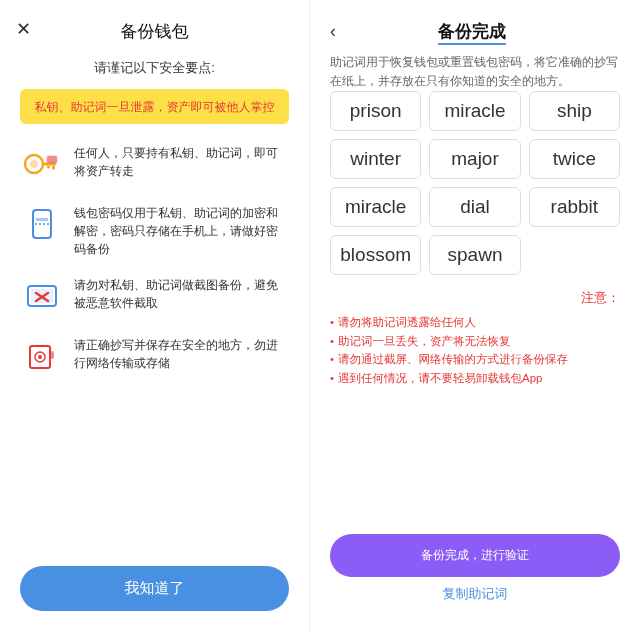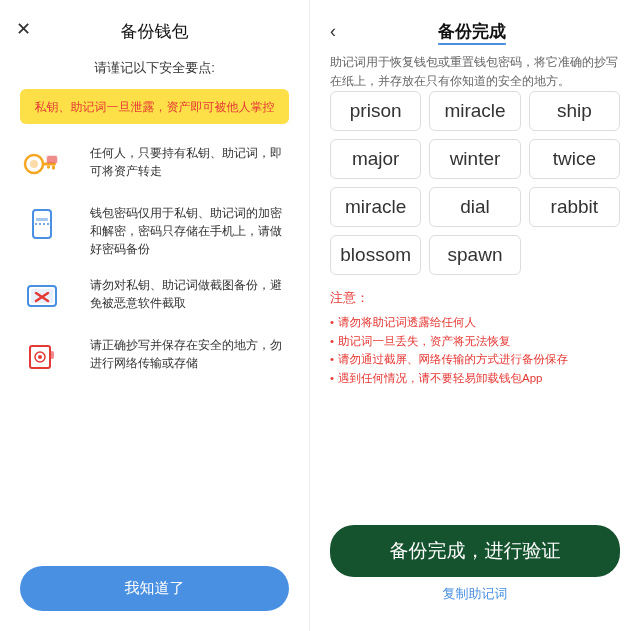--- a/index.html
+++ b/index.html
@@ -62,21 +62,21 @@
       text-align: center;
     }
     .warning-box span {
       color: #e53935;
       font-size: 12px;
     }
     .tip-item {
       display: flex;
       align-items: flex-start;
       margin-bottom: 16px;
-      gap: 26px;
+      gap: 10px;
       justify-content: space-between;
     }
     .tip-icon {
       width: 44px;
       height: 44px;
       flex-shrink: 0;
       display: flex;
       align-items: center;
       justify-content: center;
       font-size: 24px;
@@ -143,20 +143,21 @@
     .mnemonic-word {
       border: 1px solid #ddd;
       border-radius: 6px;
       padding: 8px 4px;
       text-align: center;
       font-size: 19px;
       color: #333;
       background: #fff;
     }
     .notice-section {
+      text-align: right;
     }
     .notice-title {
       font-size: 13px;
       color: #e53935;
       font-weight: 500;
       margin-bottom: 6px;
     }
     .notice-item {
       font-size: 11.5px;
       color: #e53935;
@@ -164,27 +165,27 @@
       display: flex;
       align-items: flex-start;
       gap: 4px;
     }
     .notice-item::before {
       content: '•';
       color: #e53935;
       flex-shrink: 0;
     }
     .right-primary-btn {
-      background: #14532d;
+      background: #8b5cf6;
       color: #fff;
       border: none;
       border-radius: 24px;
       width: 100%;
       padding: 13px;
-      font-size: 19px;
+      font-size: 12px;
       font-weight: 500;
       cursor: pointer;
       margin-top: 4px;
     }
     .right-secondary-btn {
       background: none;
       border: none;
       color: #4a90e2;
       font-size: 13px;
       cursor: pointer;
@@ -274,22 +275,22 @@
       <span class="right-title-underline" style="font-size:17px;font-weight:bold;color:#111;">备份完成</span>
     </div>
   </div>
 
   <div class="right-desc">助记词用于恢复钱包或重置钱包密码，将它准确的抄写在纸上，并存放在只有你知道的安全的地方。</div>
 
   <div class="mnemonic-grid" id="mnemonic-grid">
       <div class="mnemonic-word">prison</div>
       <div class="mnemonic-word">miracle</div>
       <div class="mnemonic-word">ship</div>
+      <div class="mnemonic-word">winter</div>
       <div class="mnemonic-word">major</div>
-      <div class="mnemonic-word">winter</div>
       <div class="mnemonic-word">twice</div>
       <div class="mnemonic-word">miracle</div>
       <div class="mnemonic-word">dial</div>
       <div class="mnemonic-word">rabbit</div>
       <div class="mnemonic-word">blossom</div>
       <div class="mnemonic-word">spawn</div>
     </div>
 
   <div class="notice-section">
     <div class="notice-title">注意：</div>

